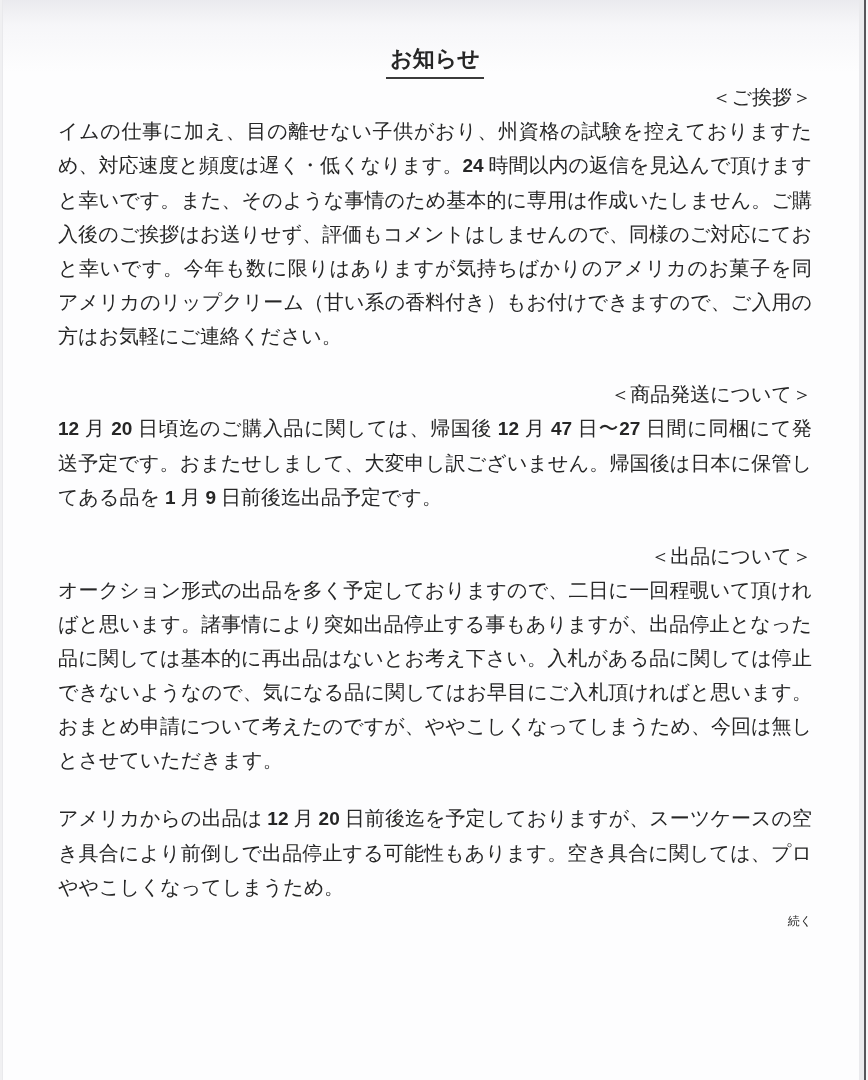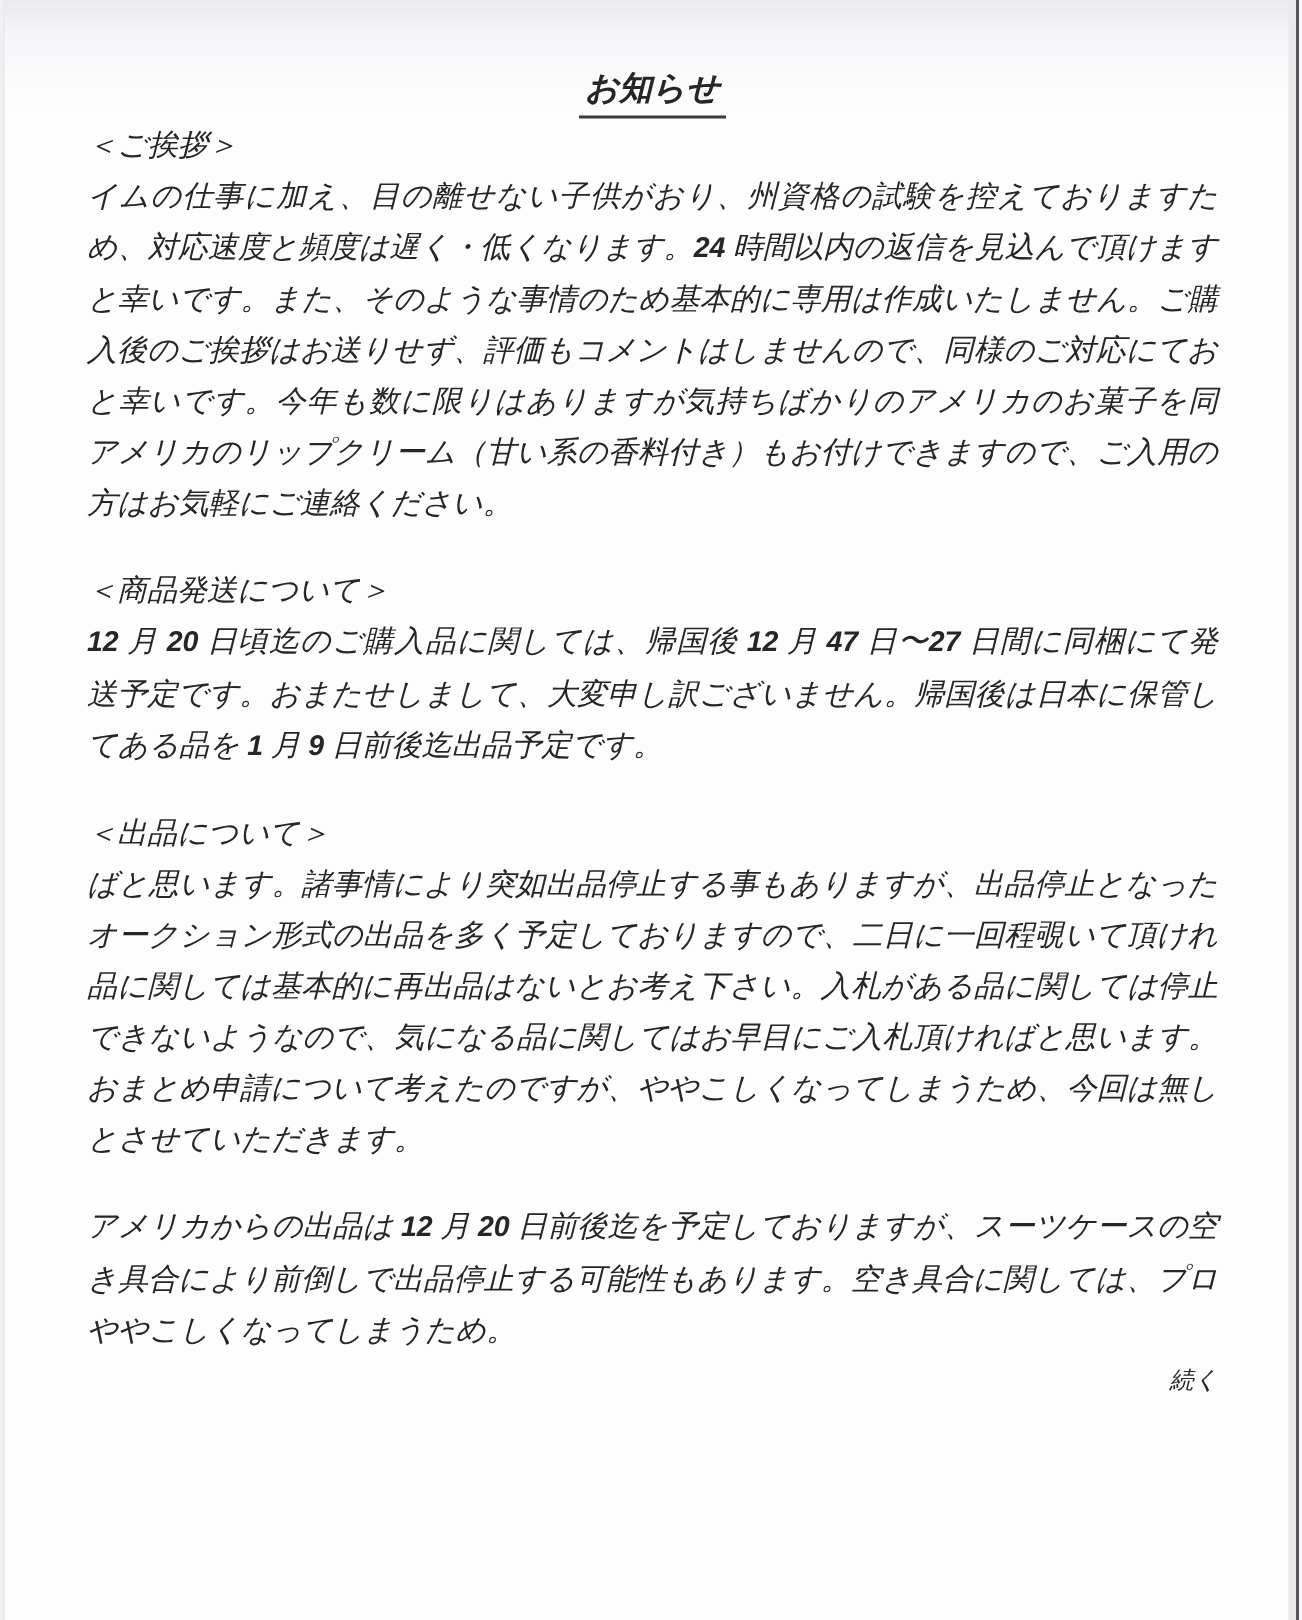--- a/index.html
+++ b/index.html
@@ -11,21 +11,20 @@
   * { margin: 0; padding: 0; box-sizing: border-box; }
   html, body { width: 868px; height: 1080px; background: #ffffff; }
   body { font-family: "Liberation Serif", "DejaVu Serif", serif; }
 
   .page {
     position: relative;
     width: 868px;
     height: 1080px;
     background: var(--paper);
     overflow: hidden;
-    font-style: italic;
   }
 
   
   .top-shade {
     position: absolute; left: 0; top: 0; right: 0; height: 72px;
     background: linear-gradient(180deg, rgba(228,228,233,0.75) 0%, rgba(238,238,242,0.45) 35%, rgba(253,253,254,0) 100%);
     pointer-events: none;
   }
   .edge-left {
     position: absolute; left: 0; top: 0; bottom: 0; width: 3px;
@@ -68,30 +67,30 @@
     font-size: 20px;
     line-height: 34px;
     text-align: justify;
     text-align-last: justify;
     white-space: normal;
   }
   .line.last, .heading {
     text-align: left;
     text-align-last: auto;
   }
-  .heading { font-size: 20px; line-height: 34px; }
+  .heading { font-size: 20px; line-height: 34px; text-align: right; }
 
   .num {
     font-family: "Liberation Sans", "DejaVu Sans", sans-serif;
     font-size: 19px;
     font-weight: 600;
   }
 
   .continued {
-    font-size: 16px;
+    font-size: 12px;
     line-height: 34px;
     text-align: right;
   }
 </style>
 </head>
 <body>
 
 <div class="page">
   <div class="top-shade"></div>
   <div class="edge-left"></div>
@@ -116,22 +115,22 @@
           <div class="line last">方はお気軽にご連絡ください。</div>
         </div>
         <div class="section">
           <div class="heading">＜商品発送について＞</div>
           <div class="line"><span class="num">12</span> 月 <span class="num">20</span> 日頃迄のご購入品に関しては、帰国後 <span class="num">12</span> 月 <span class="num">47</span> 日〜<span class="num">27</span> 日間に同梱にて発</div>
           <div class="line">送予定です。おまたせしまして、大変申し訳ございません。帰国後は日本に保管し</div>
           <div class="line last">てある品を <span class="num">1</span> 月 <span class="num">9</span> 日前後迄出品予定です。</div>
         </div>
         <div class="section">
           <div class="heading">＜出品について＞</div>
+          <div class="line">オークション形式の出品を多く予定しておりますので、二日に一回程覗いて頂けれ</div>
           <div class="line">ばと思います。諸事情により突如出品停止する事もありますが、出品停止となった</div>
-          <div class="line">オークション形式の出品を多く予定しておりますので、二日に一回程覗いて頂けれ</div>
           <div class="line">品に関しては基本的に再出品はないとお考え下さい。入札がある品に関しては停止</div>
           <div class="line">できないようなので、気になる品に関してはお早目にご入札頂ければと思います。</div>
           <div class="line">おまとめ申請について考えたのですが、ややこしくなってしまうため、今回は無し</div>
           <div class="line last">とさせていただきます。</div>
         </div>
         <div class="section">
           <div class="line">アメリカからの出品は <span class="num">12</span> 月 <span class="num">20</span> 日前後迄を予定しておりますが、スーツケースの空</div>
           <div class="line">き具合により前倒しで出品停止する可能性もあります。空き具合に関しては、プロ</div>
           <div class="line last">ややこしくなってしまうため。</div>
         </div>

